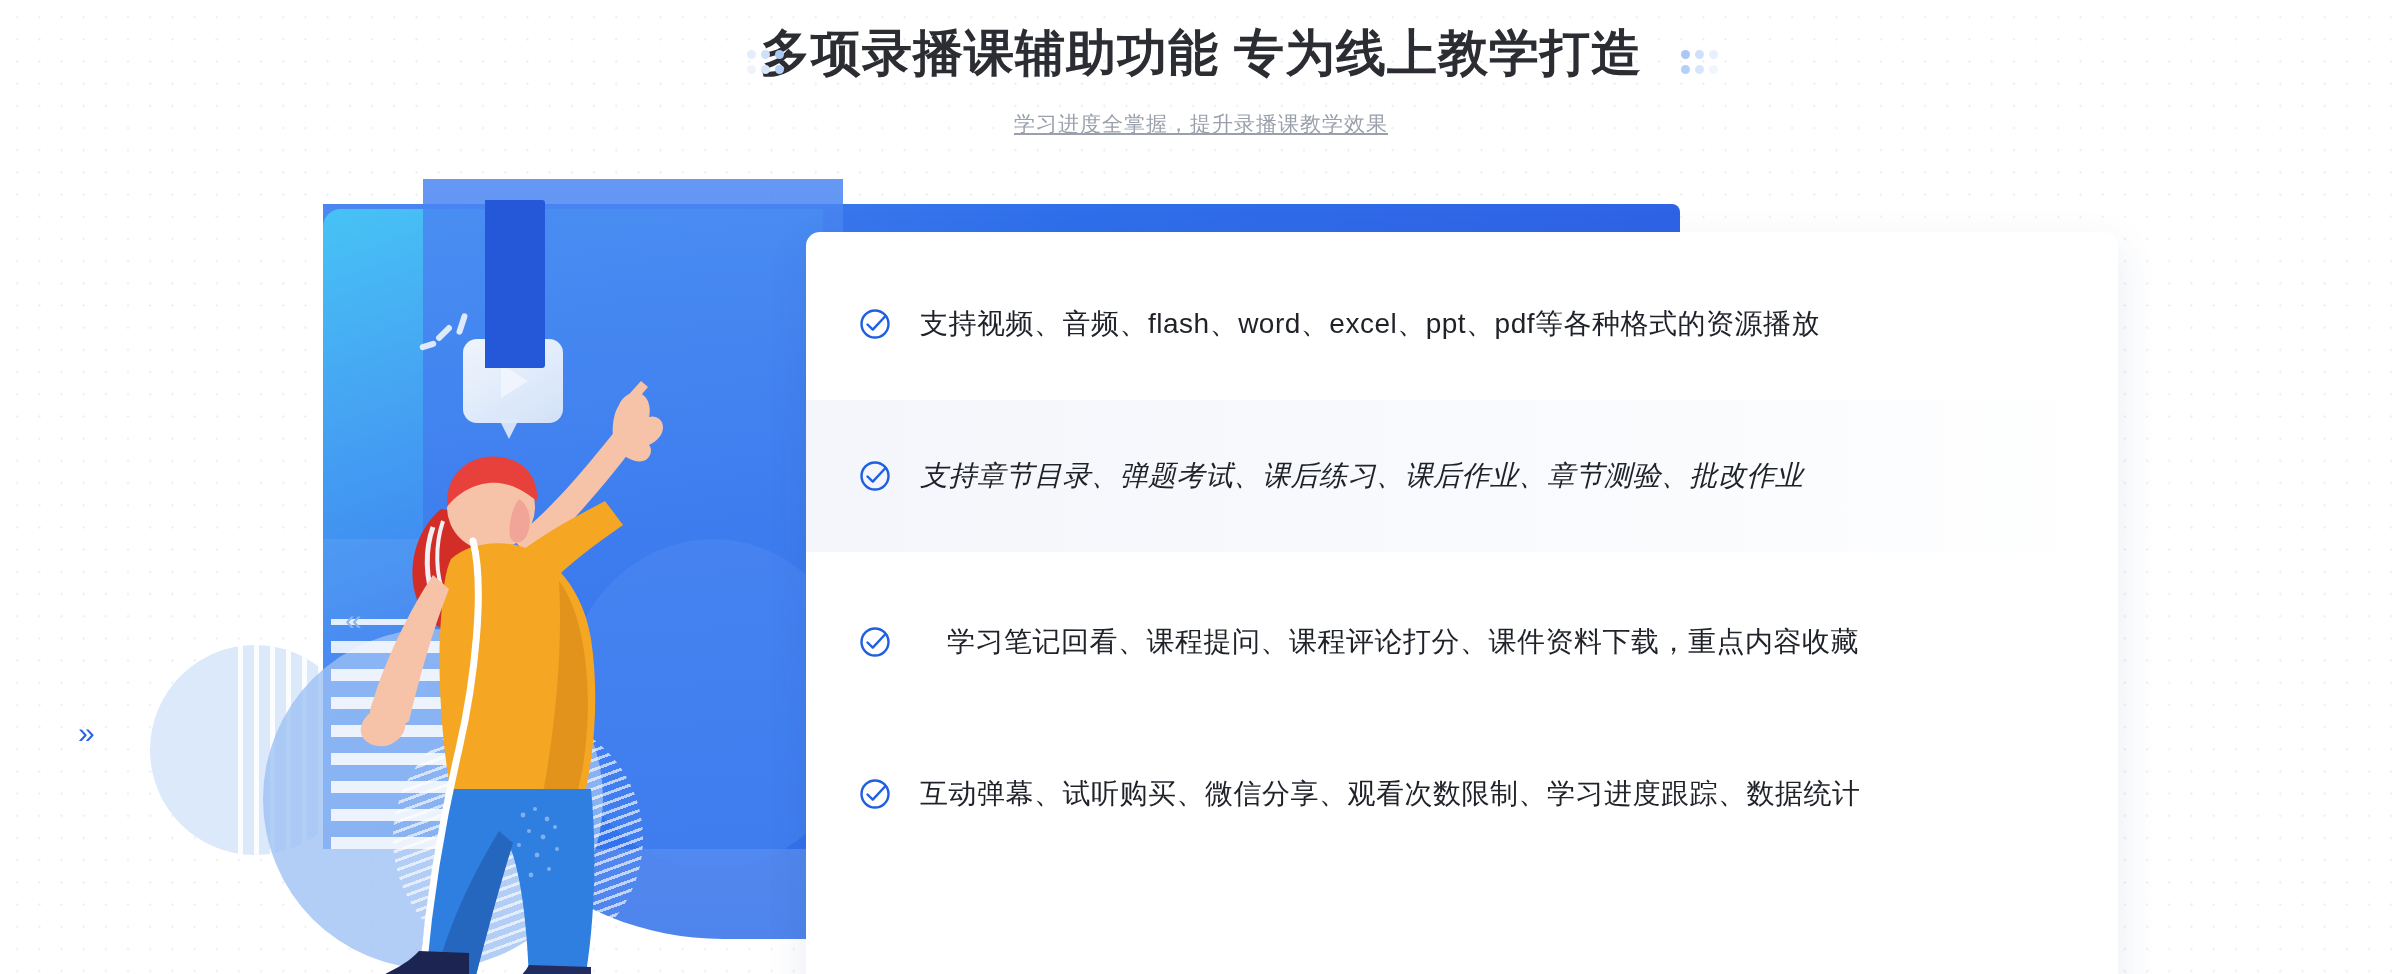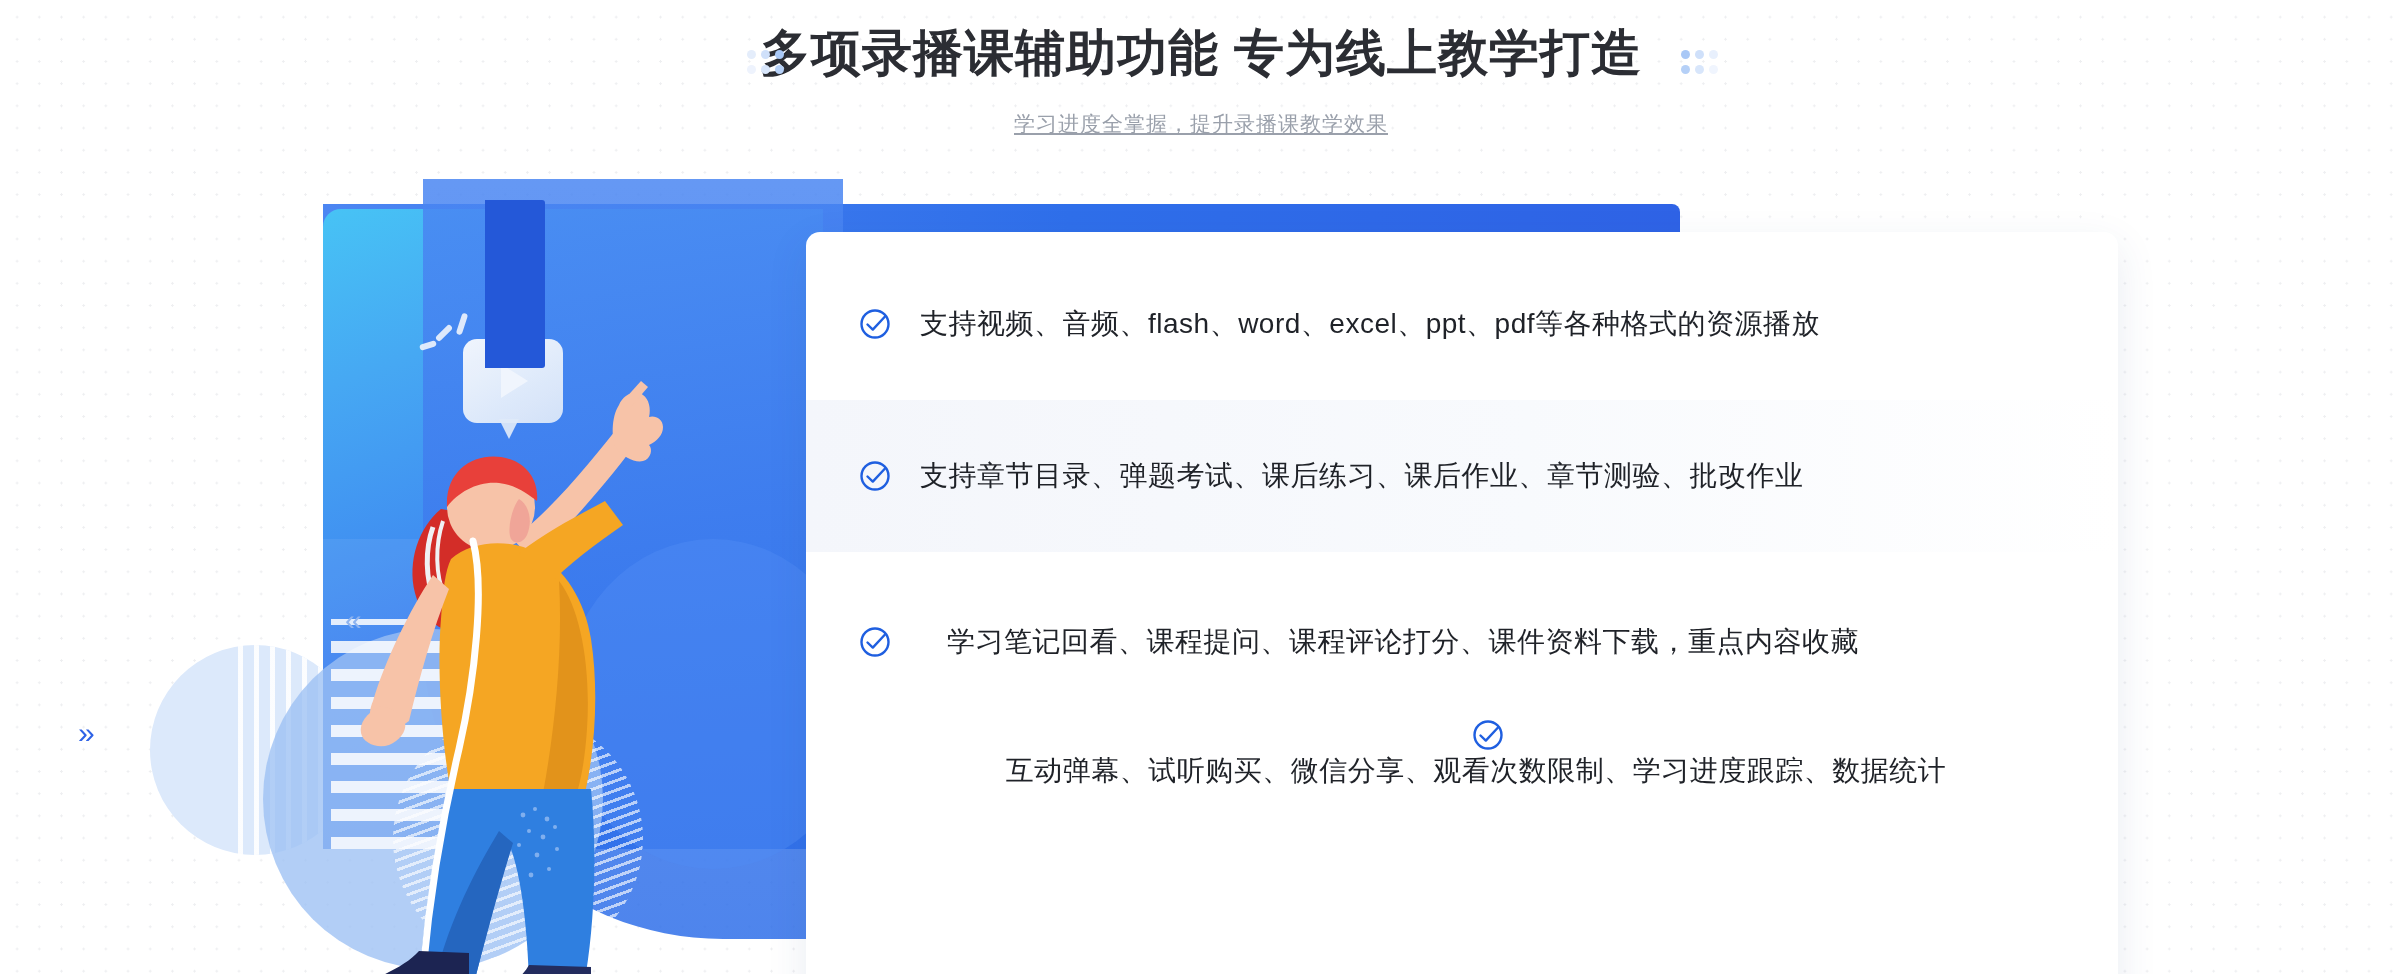--- a/index.html
+++ b/index.html
@@ -155,23 +155,23 @@
     background:#ffffff; border-radius:14px;
     box-shadow:0 14px 40px rgba(40,70,130,.10);
     z-index:4;
     overflow:hidden;
   }
   .row {
     position:absolute; left:0; width:1312px; height:152px;
     display:flex; align-items:center;
   }
   .row.r0 { top:16px; }
-  .row.r1 { top:168px; background:linear-gradient(90deg,#f4f6fb 0%,#f8fafd 55%,#ffffff 100%); }
+  .row.r1 { top:168px; background:linear-gradient(90deg,#f4f6fb 0%,#f8fafd 55%,#ffffff 100%);font-style:italic; }
   .row.r2 { top:334px;gap:27px; }
-  .row.r3 { top:486px;flex-direction:column; }
+  .row.r3 { top:486px; }
 
   .check-icon { width:34px; height:34px; margin-left:52px; flex:0 0 auto; }
   .row-text {
     margin-left:28px;
     font-size:28px; color:#1f2228; letter-spacing:.5px;
     white-space:nowrap;
   }
 
   
   #deco-circle {

